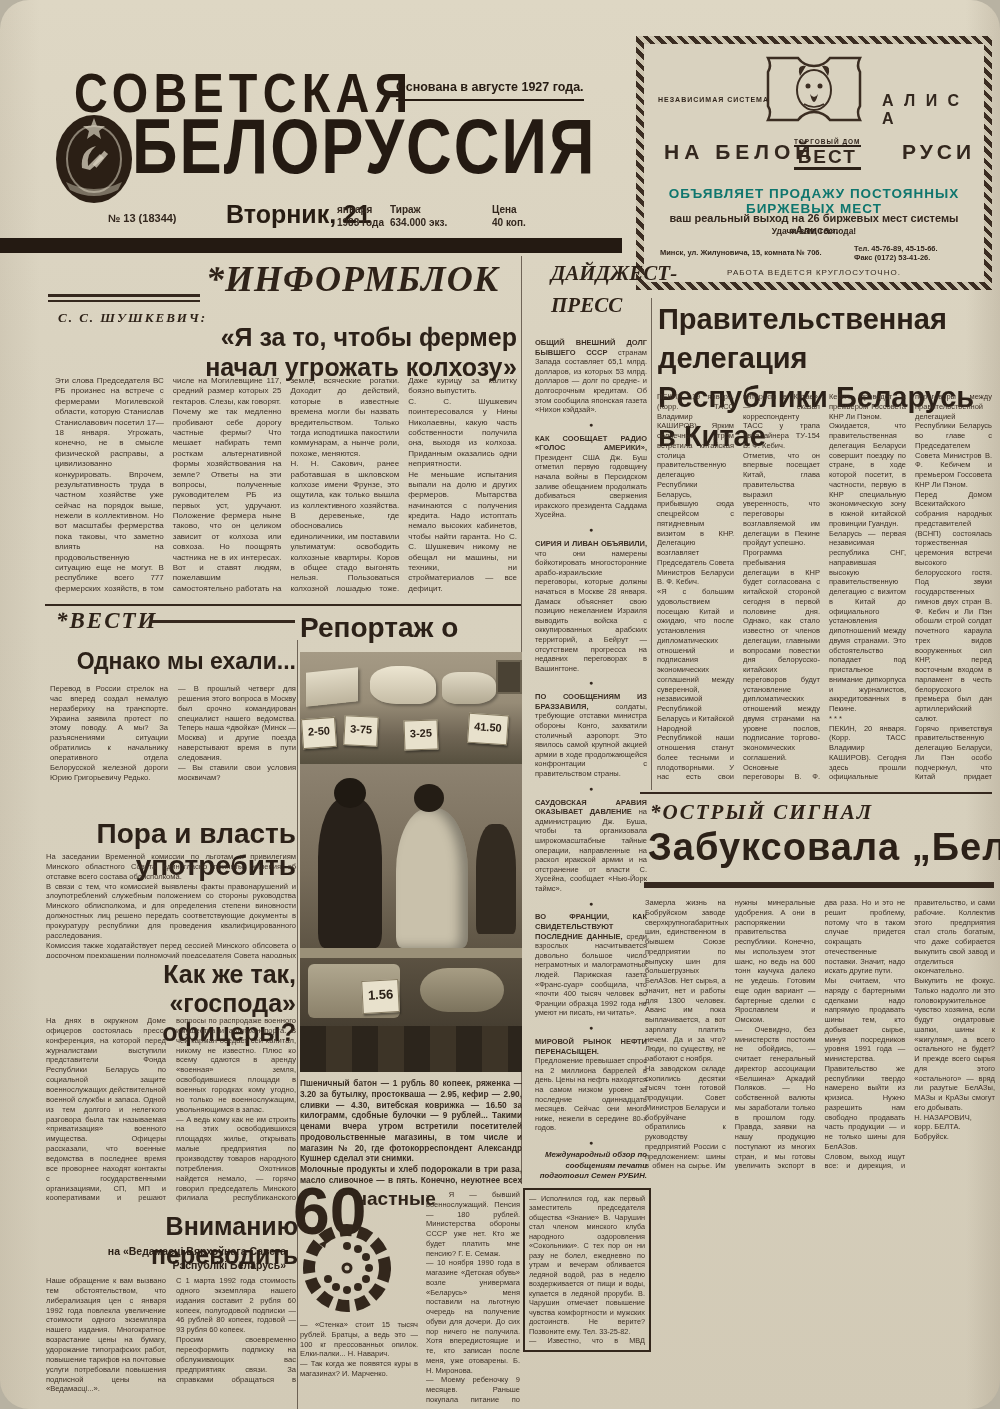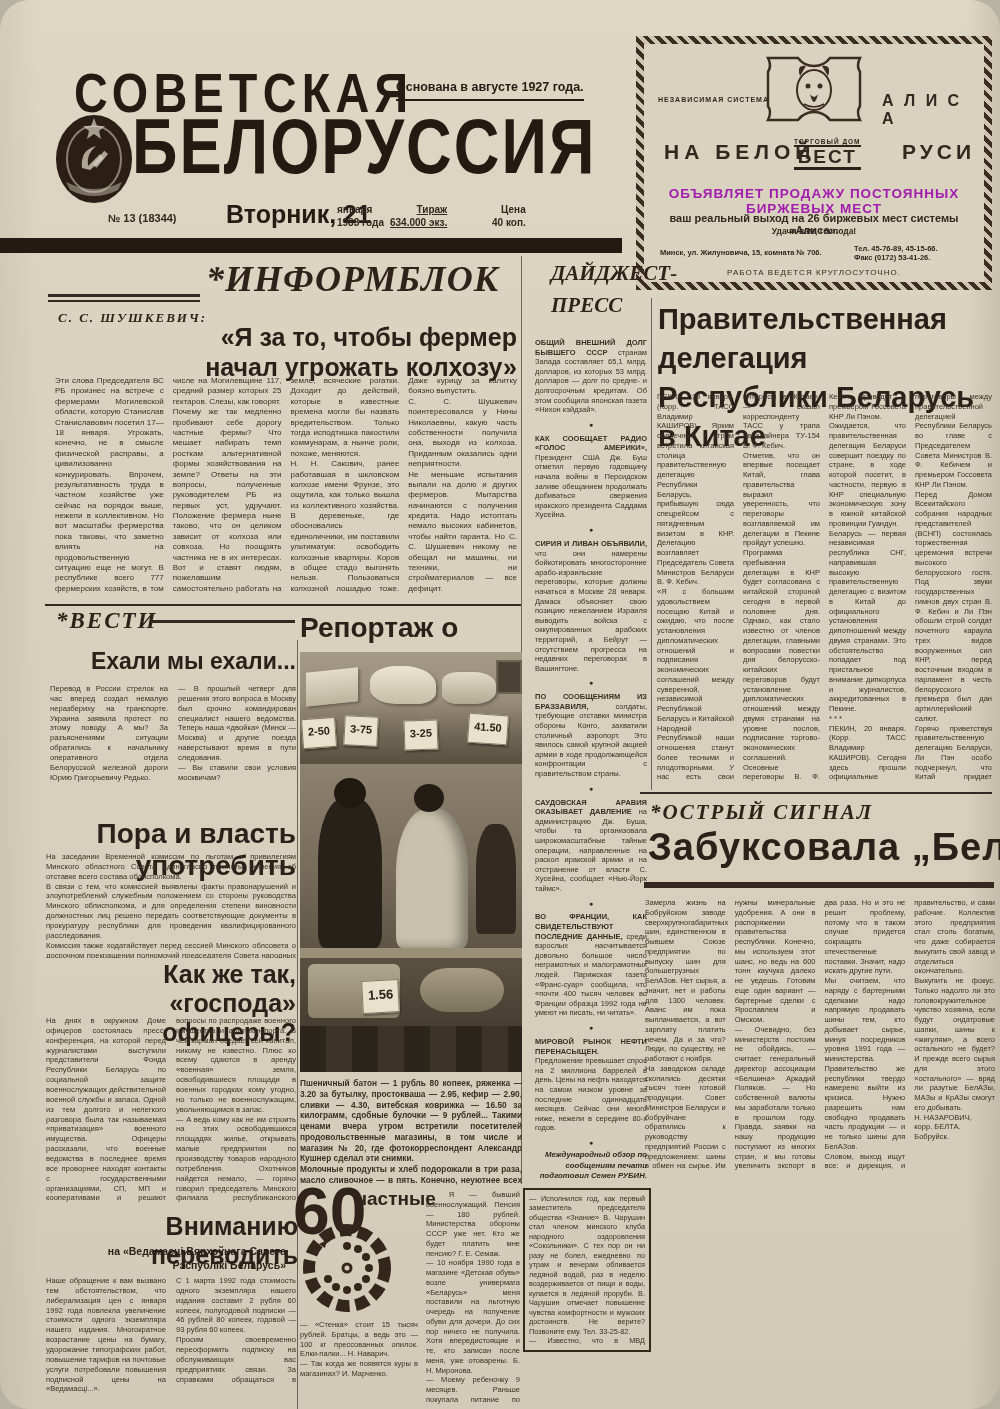--- a/index.html
+++ b/index.html
@@ -44,23 +44,23 @@
       <rect x="46" y="40" width="5" height="18" transform="rotate(40 48 49)" fill="#d9d2bf" opacity="0.75"></rect>
       <path d="M14 72 Q42 86 70 72 L66 80 Q42 92 18 80 Z" fill="#d9d2bf" opacity="0.45"></path>
     </svg>
   </div>
   <div class="abs" style="left:132px;top:102px;transform:scale(1.02,1.25);transform-origin:top left;font-size:62px;font-weight:bold;letter-spacing:2px;color:#241a12;">БЕЛОРУССИЯ</div>
 
   <div class="abs small-label" style="left:108px;top:212px;font-size:11px;">№ 13 (18344)</div>
   <div class="abs" style="left:226px;top:200px;font-size:25px;font-weight:bold;color:#261b12;">Вторник, 21</div>
   <div class="abs small-label" style="left:337px;top:204px;">января
 1983 года</div>
-  <div class="abs small-label" style="left:390px;top:204px;text-align:right;text-decoration:underline;">Тираж
+  <div class="abs small-label" style="left:390px;top:204px;text-align:left;">Тираж
 634.000 экз.</div>
-  <div class="abs small-label" style="left:492px;top:204px;text-align:right;">Цена
+  <div class="abs small-label" style="left:492px;top:204px;">Цена
 40 коп.</div>
 
   <div class="abs rule" style="left:0;top:238px;width:622px;height:15px;background:#241a12;"></div>
 
   <div class="abs" style="left:636px;top:36px;width:356px;height:254px;background:repeating-linear-gradient(45deg,#3b2d22 0 4px,#cdc5b0 4px 8px);padding:0;">
     <div style="position:absolute;left:8px;top:8px;right:8px;bottom:8px;background:#d9d2bf;">
       <div class="abs" style="left:14px;top:52px;font-size:7px;font-weight:bold;letter-spacing:1px;">НЕЗАВИСИМАЯ СИСТЕМА</div>
       <div class="abs" style="left:112px;top:8px;width:116px;height:74px;">
         <svg width="116" height="74" viewBox="0 0 116 74">
           <path d="M12 6 H42 Q48 14 58 14 Q68 14 74 6 H104 Q100 14 104 20 V54 Q100 60 104 68 H74 Q68 60 58 60 Q48 60 42 68 H12 Q16 60 12 54 V20 Q16 14 12 6 Z" fill="none" stroke="#3b2d22" stroke-width="2.5"></path>
@@ -72,21 +72,21 @@
           <path d="M48 52 Q58 58 68 52" stroke="#3b2d22" stroke-width="1.5" fill="none"></path>
         </svg>
       </div>
       <div class="abs" style="left:238px;top:48px;font-size:16px;font-weight:bold;letter-spacing:3px;">А Л И С А</div>
       <div class="abs" style="left:20px;top:96px;font-size:21px;font-weight:bold;letter-spacing:5px;">НА  БЕЛОЙ</div>
       <div class="abs" style="left:258px;top:96px;font-size:21px;font-weight:bold;letter-spacing:4px;">РУСИ</div>
       <div class="abs" style="left:150px;top:94px;text-align:center;">
         <div style="font-size:6.5px;font-weight:bold;letter-spacing:1px;">ТОРГОВЫЙ ДОМ</div>
         <div style="font-size:19px;font-weight:bold;letter-spacing:2px;border-top:2px solid #2c2118;border-bottom:3px solid #2c2118;line-height:1.05;">БЕСТ</div>
       </div>
-      <div class="abs" style="left:0;top:142px;width:100%;text-align:center;font-size:13.5px;font-weight:bold;letter-spacing:1px;color:#a21caf;">ОБЪЯВЛЯЕТ ПРОДАЖУ ПОСТОЯННЫХ БИРЖЕВЫХ МЕСТ</div>
+      <div class="abs" style="left:0;top:142px;width:100%;text-align:center;font-size:13.5px;font-weight:bold;letter-spacing:1px;color:#0f766e;">ОБЪЯВЛЯЕТ ПРОДАЖУ ПОСТОЯННЫХ БИРЖЕВЫХ МЕСТ</div>
       <div class="abs" style="left:0;top:168px;width:100%;text-align:center;font-size:11px;font-weight:bold;">ваш реальный выход на 26 биржевых мест    системы «Алиса».</div>
       <div class="abs" style="left:0;top:182px;width:100%;text-align:center;font-size:8.5px;font-weight:bold;">Удачи вам, господа!</div>
       <div class="abs" style="left:16px;top:204px;font-size:7.5px;font-weight:bold;">Минск, ул. Жилуновича, 15, комната № 706.</div>
       <div class="abs" style="left:210px;top:200px;font-size:7.5px;font-weight:bold;white-space:pre-line;">Тел. 45-76-89, 45-15-66.
 Факс (0172) 53-41-26.</div>
       <div class="abs" style="left:0;top:224px;width:100%;text-align:center;font-size:8px;letter-spacing:1px;">РАБОТА ВЕДЕТСЯ КРУГЛОСУТОЧНО.</div>
     </div>
   </div>
 
   <div class="abs vrule" style="left:521px;top:256px;height:928px;"></div>
@@ -135,21 +135,21 @@
 Ожидается, что правительственная делегация Беларуси совершит поездку по стране, в ходе которой посетит, в частности, первую в КНР специальную экономическую зону в южной китайской провинции Гуандун.
 Беларусь — первая независимая республика СНГ, направившая высокую правительственную делегацию с визитом в Китай до официального установления дипотношений между двумя странами. Это обстоятельство попадает под пристальное внимание дипкорпуса и журналистов, аккредитованных в Пекине.
 *  *  *
 ПЕКИН, 20 января. (Корр. ТАСС Владимир КАШИРОВ). Сегодня здесь прошли официальные переговоры между правительственной делегацией Республики Беларусь во главе с Председателем Совета Министров В. Ф. Кебичем и премьером Госсовета КНР Ли Пэном.
 Перед Домом Всекитайского собрания народных представителей (ВСНП) состоялась торжественная церемония встречи высокого белорусского гостя. Под звуки государственных гимнов двух стран В. Ф. Кебич и Ли Пэн обошли строй солдат почетного караула трех видов вооруженных сил КНР, перед восточным входом в парламент в честь белорусского премьера был дан артиллерийский салют.
 Горячо приветствуя правительственную делегацию Беларуси, Ли Пэн особо подчеркнул, что Китай придает важное значение установлению дипотношений между двумя странами. Стороны обсудили перспективы сотрудничества в торгово-экономической и научно-технической областях. Что же касается отношений в политической сфере и торговли между Беларусью и Китаем, то здесь дискуссия проходила сложно из-за твердой позиции Пекина в отношении Тайваня. Руководство КНР настаивает на недопустимости каких-либо госконтактов стран, имеющих дипотношения с Китаем, с тайваньскими властями. Переговоры завершились подписанием соглашения об установлении дипломатических отношений на уровне послов.</div>
 
   <div class="abs serif-head" style="left:56px;top:608px;font-size:23px;letter-spacing:2px;">*ВЕСТИ</div>
   <div class="abs rule" style="left:152px;top:620px;width:143px;height:3px;"></div>
 
-  <div class="abs headline" style="left:50px;top:648px;width:246px;font-size:23px;">Ехали мы ехали...</div>
+  <div class="abs headline" style="left:50px;top:648px;width:246px;font-size:23px;">Однако мы ехали...</div>
   <div class="abs body-text cols-2" style="left:50px;top:684px;width:246px;height:104px;font-size:7.6px;">Перевод в России стрелок на час вперед создал немалую неразбериху на транспорте. Украина заявила протест по этому поводу. А мы? За разъяснениями ситуации обратились к начальнику оперативного отдела Белорусской железной дороги Юрию Григорьевичу Редько.
 — В прошлый четверг для решения этого вопроса в Москву был срочно командирован специалист нашего ведомства. Теперь наша «двойка» (Минск — Москва) и другие поезда наверстывают время в пути следования.
 — Вы ставили свои условия москвичам?
 — Безусловно. Пусть уж постараются, чтобы белорусские поезда приходили по старому расписанию.
 — Скоро Беларусь будет переходить на летнее время. Что тогда?
 — Не только мы, но и вся Европа. И это вполне нормальное явление. Но в этом случае России придется переводить стрелки уже на два часа вперед.
 Александр ЛАППО.</div>
 
   <div class="abs headline" style="left:50px;top:790px;width:246px;font-size:28px;line-height:1.15;margin-top:28px;">Пора и власть
 употребить</div>

